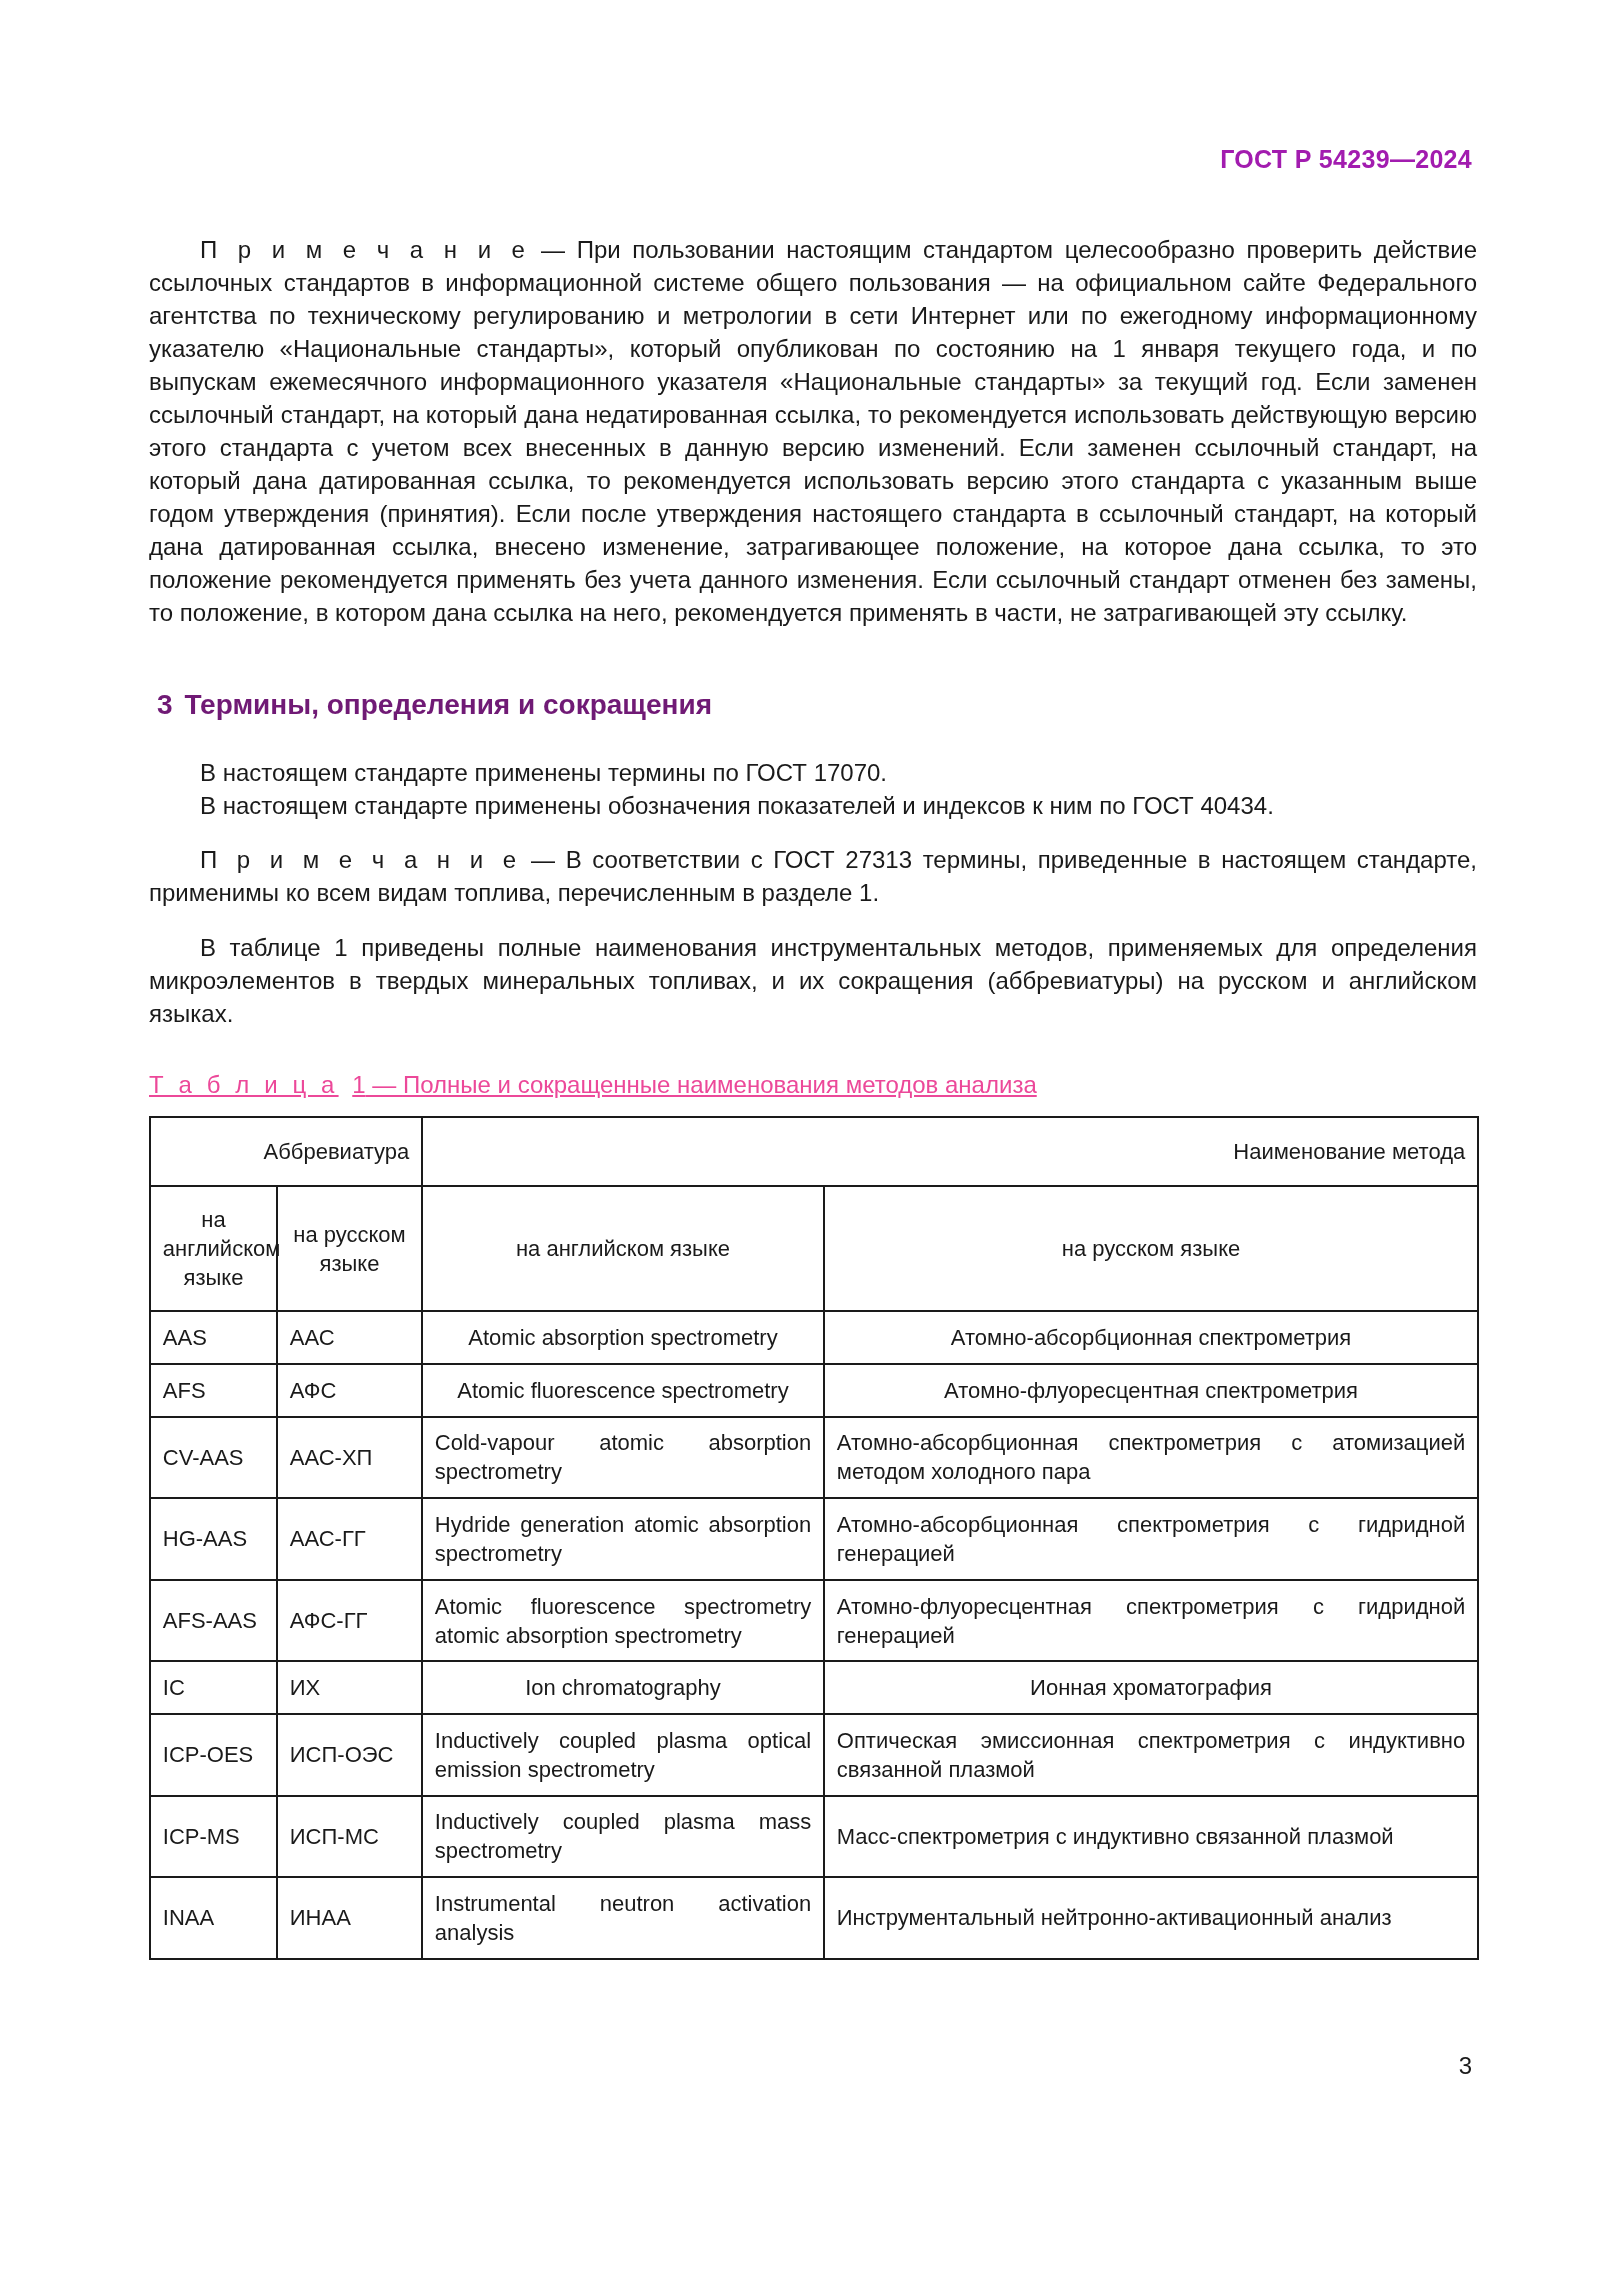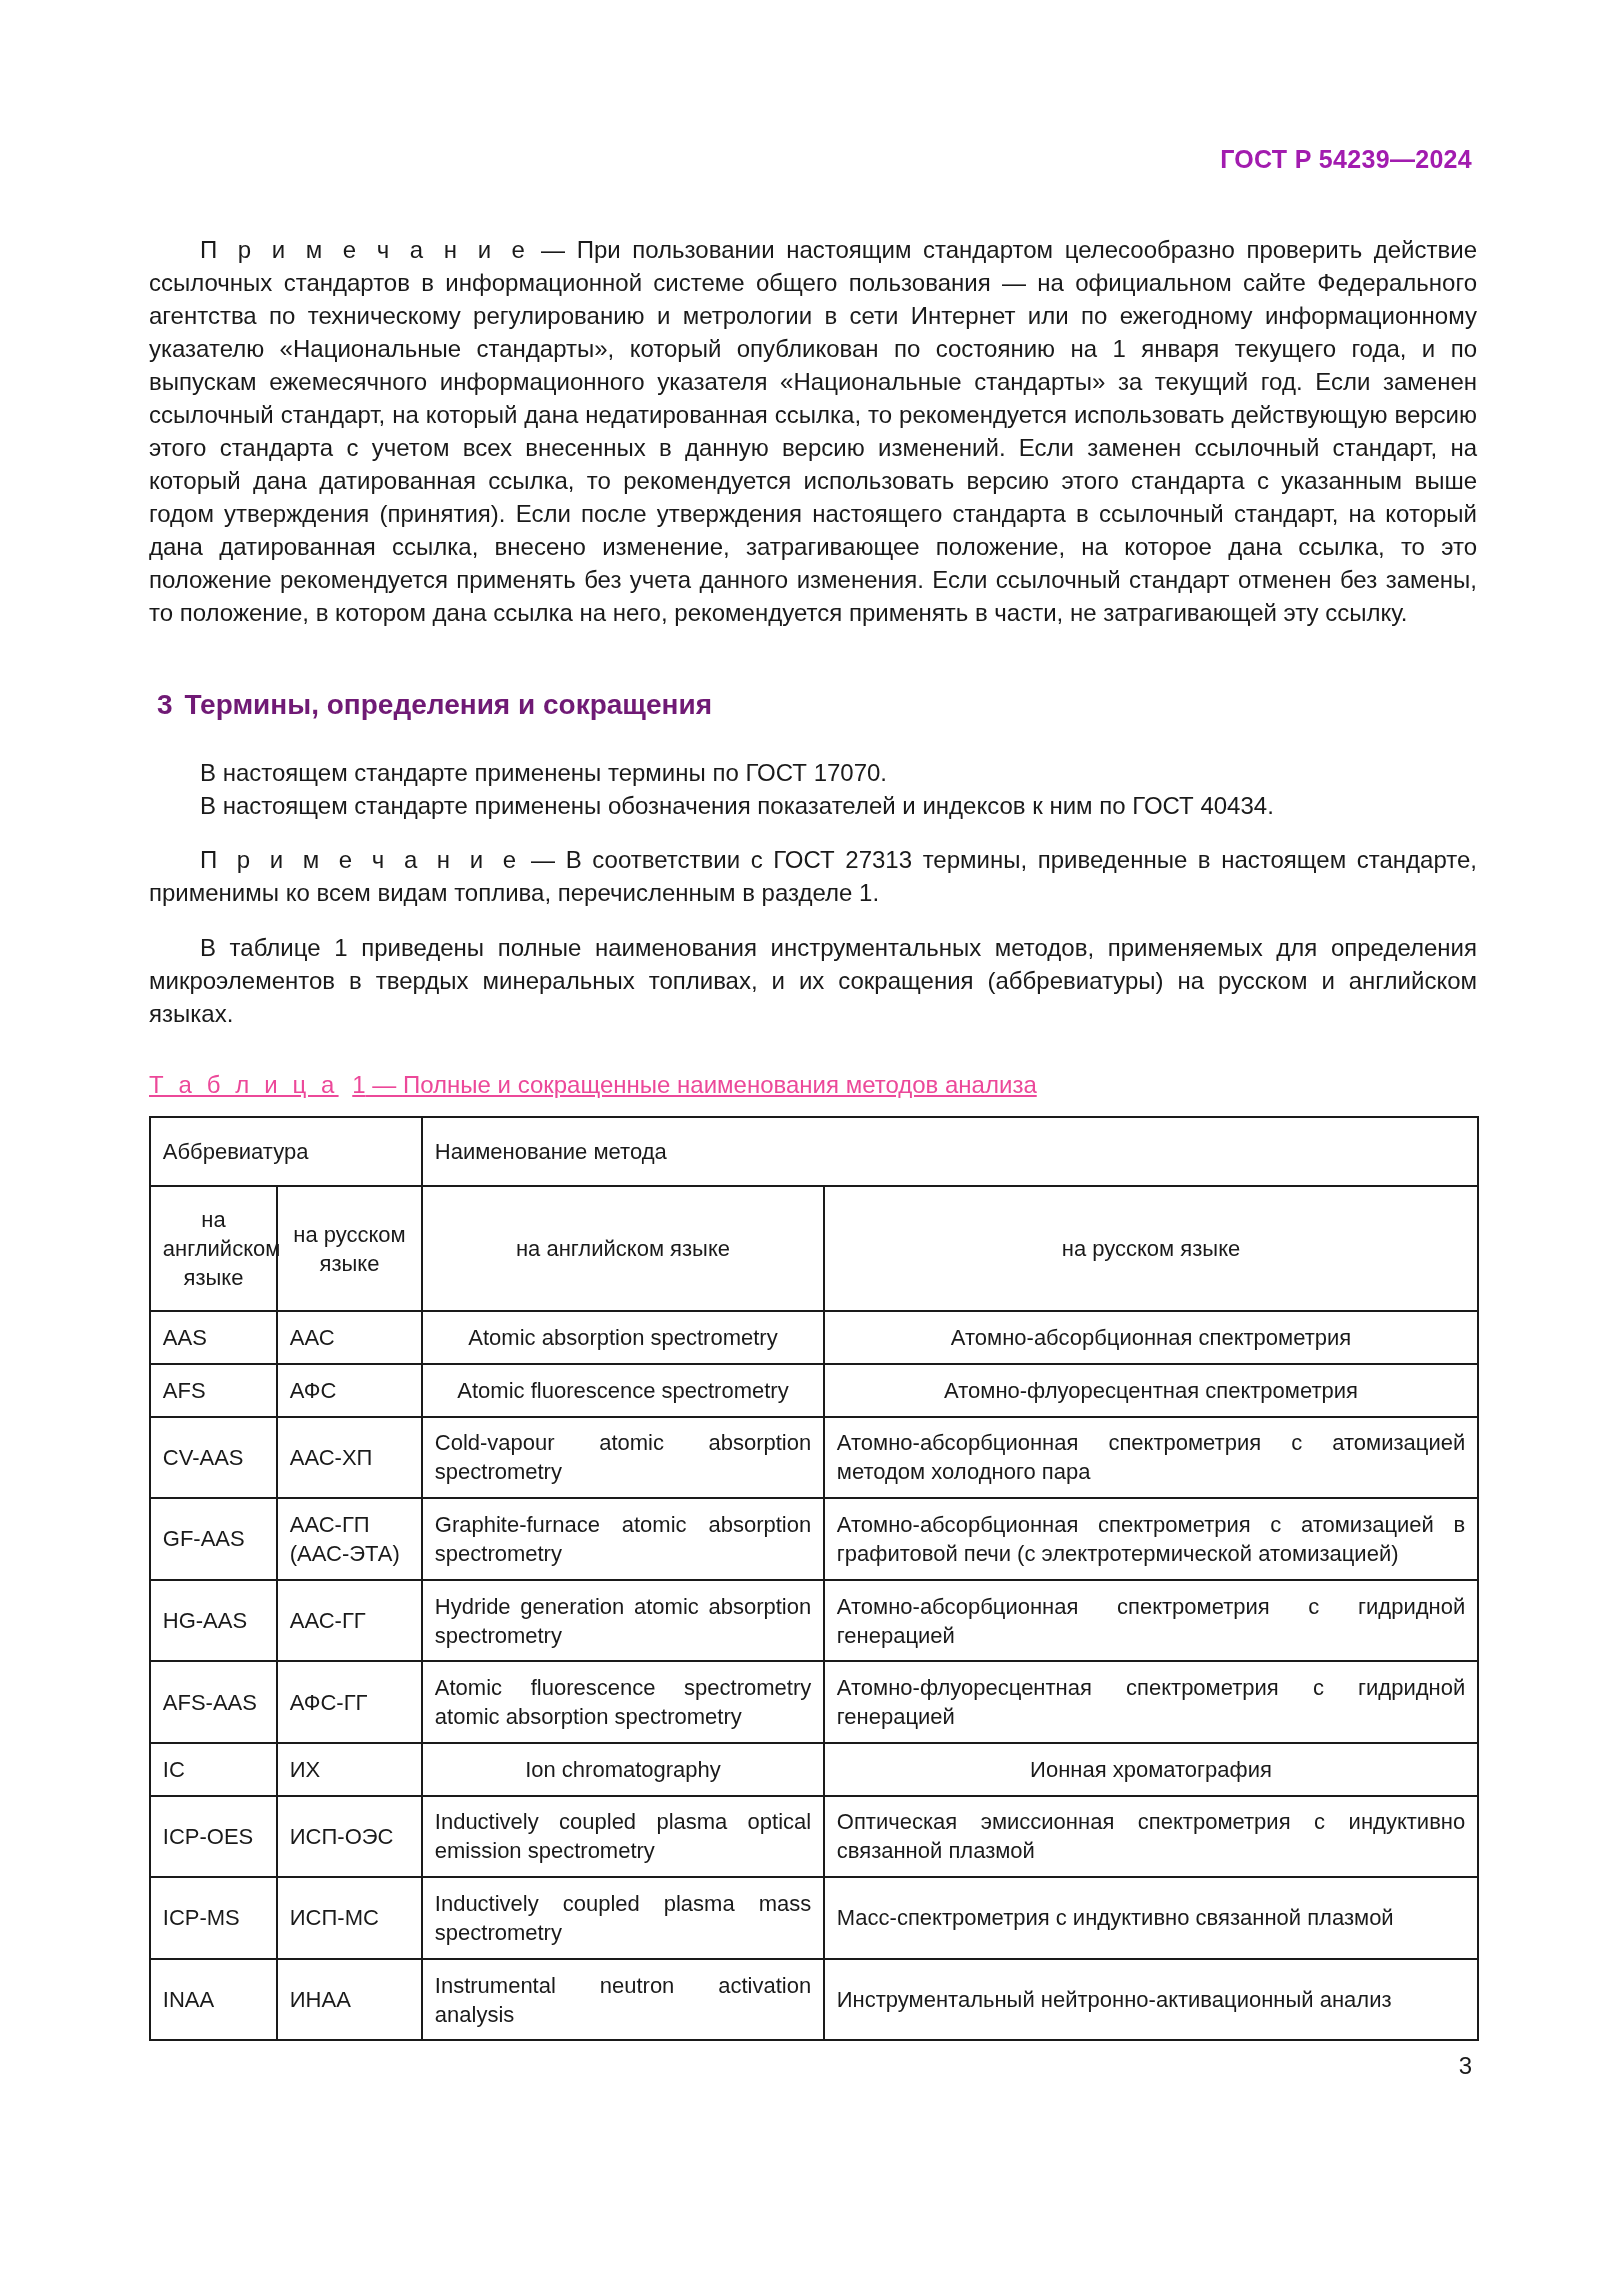--- a/index.html
+++ b/index.html
@@ -102,21 +102,21 @@
   }
   table.methods td,
   table.methods th {
     border: 2px solid #1a1a1a;
     padding: 10.8px 11.8px;
     vertical-align: middle;
     font-weight: normal;
     line-height: 29px;
   }
   table.methods th.grp {
-    text-align: left;
+    text-align: right;
     height: 45px;
   }
   table.methods th.sub {
     text-align: center;
     height: 102px;
   }
   td.abbr {
     text-align: left;
   }
   td.desc-en {
@@ -224,26 +224,20 @@
             <td class="desc-en center">Atomic fluorescence spectrometry</td>
             <td class="desc-ru center">Атомно-флуоресцентная спектрометрия</td>
           </tr>
           <tr>
             <td class="abbr">CV-AAS</td>
             <td class="abbr">ААС-ХП</td>
             <td class="desc-en">Cold-vapour atomic absorption spectrometry</td>
             <td class="desc-ru">Атомно-абсорбционная спектрометрия с атомизацией методом холодного пара</td>
           </tr>
           <tr>
-            <td class="abbr">GF-AAS</td>
-            <td class="abbr">ААС-ГП (ААС-ЭТА)</td>
-            <td class="desc-en">Graphite-furnace atomic absorption spectrometry</td>
-            <td class="desc-ru">Атомно-абсорбционная спектрометрия с атомизацией в графитовой печи (с электротермической атомизацией)</td>
-          </tr>
-          <tr>
             <td class="abbr">HG-AAS</td>
             <td class="abbr">ААС-ГГ</td>
             <td class="desc-en">Hydride generation atomic absorption spectrometry</td>
             <td class="desc-ru">Атомно-абсорбционная спектрометрия с гидридной генерацией</td>
           </tr>
           <tr>
             <td class="abbr">AFS-AAS</td>
             <td class="abbr">АФС-ГГ</td>
             <td class="desc-en">Atomic fluorescence spectrometry atomic absorption spectrometry</td>
             <td class="desc-ru">Атомно-флуоресцентная спектрометрия с гидридной генерацией</td>

